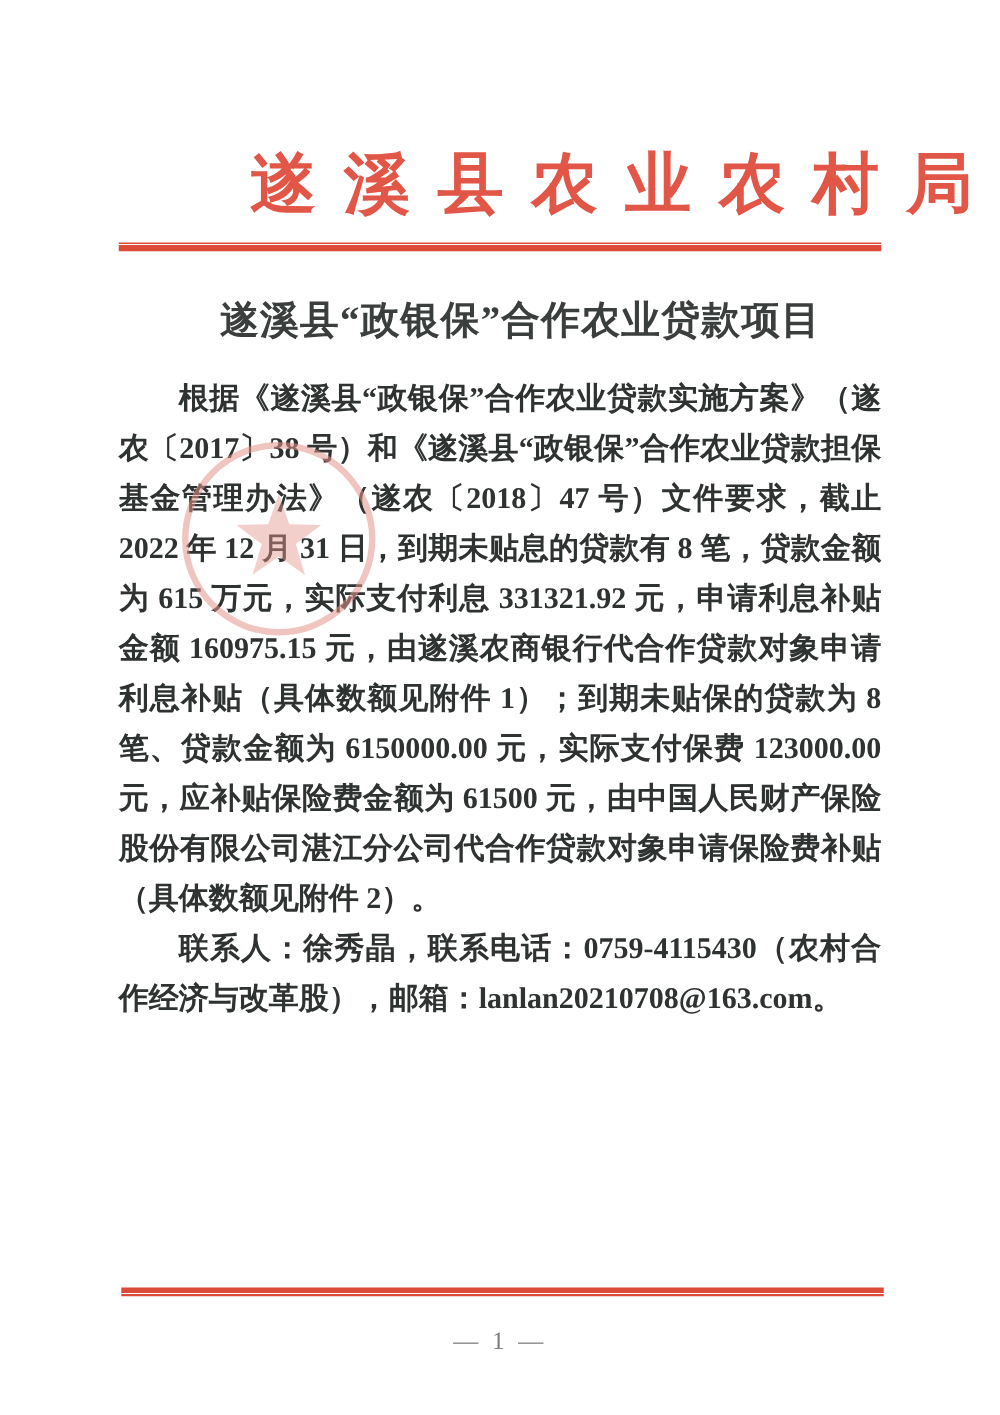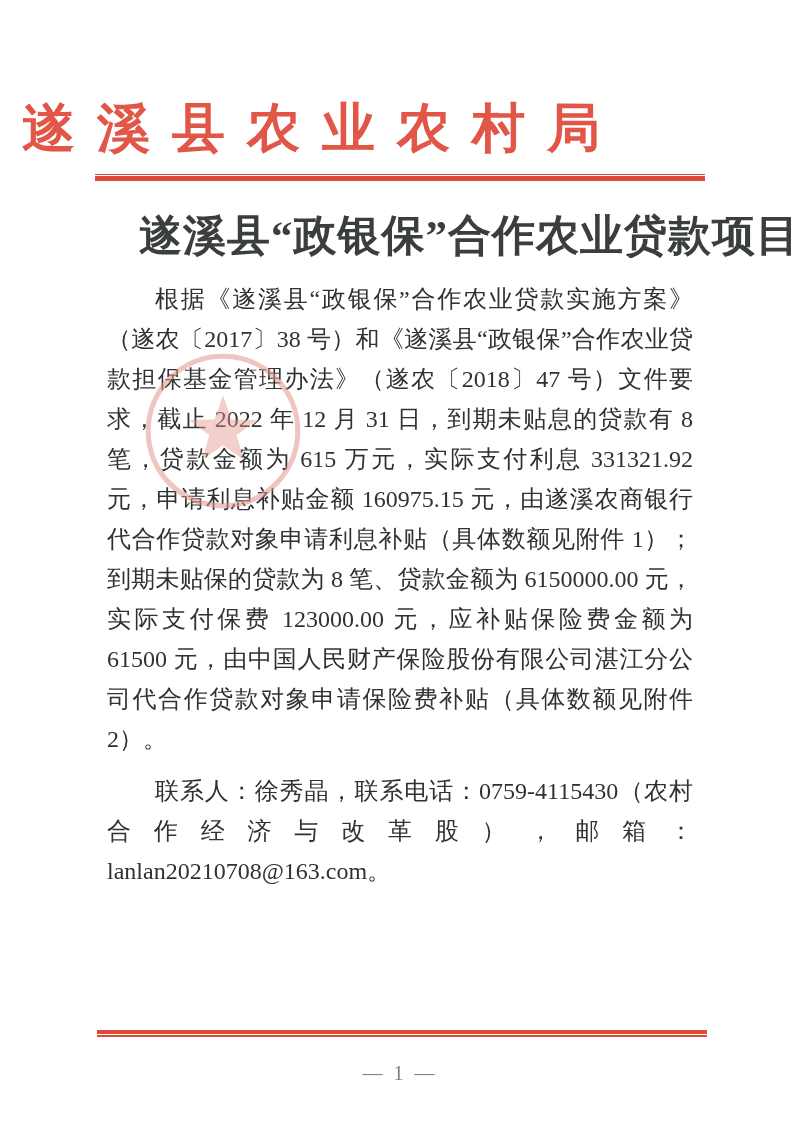--- a/index.html
+++ b/index.html
@@ -4,21 +4,21 @@
 <style>
   html,body{margin:0;padding:0;background:#ffffff;}
   .page{
     position:relative;
     width:800px;height:1132px;
     background:#ffffff;
     overflow:hidden;
     font-family:"Liberation Serif","DejaVu Serif",serif;
   }
   
-  .letterhead{text-align:left;}
+  .letterhead{text-align:right;margin-top:20px;}
   .agency-name{
     margin:0;
     padding:90px 0 0 22px;       
     font-size:53px;
     line-height:76px;
     font-weight:bold;
     letter-spacing:22px;
     color:var(--header_red,#e15647);
     white-space:nowrap;
   }
@@ -26,38 +26,38 @@
     width:610px;height:7px;
     margin:8px auto 0;
     background:linear-gradient(180deg,
       var(--rule_red,#dc4a38) 0 14%,
       #ffffff 14% 30%,
       var(--rule_red,#dc4a38) 30% 100%);
   }
   
   .doc-title{
     margin-top:28px;
-    text-align:right;
-    font-size:43px;
+    text-align:center;
+    font-size:31px;
     line-height:54px;
     font-weight:bold;
     letter-spacing:1px;
     color:var(--title_text,#3a3e3c);
     padding-left:33px;
   }
   
   .doc-body{
     width:610px;
     margin:16px auto 0;
     font-size:24px;
     line-height:40px;
     text-align:justify;
     color:var(--body_text,#2e3231);
   }
-  .doc-body p{margin:12px;text-indent:2em;}
+  .doc-body p{margin:0;text-indent:2em;font-weight:bold;}
   
   .seal{
     position:absolute;
     left:138px;top:346px;
     width:170px;height:170px;
     pointer-events:none;
   }
   
   .footer-rule{
     position:absolute;

